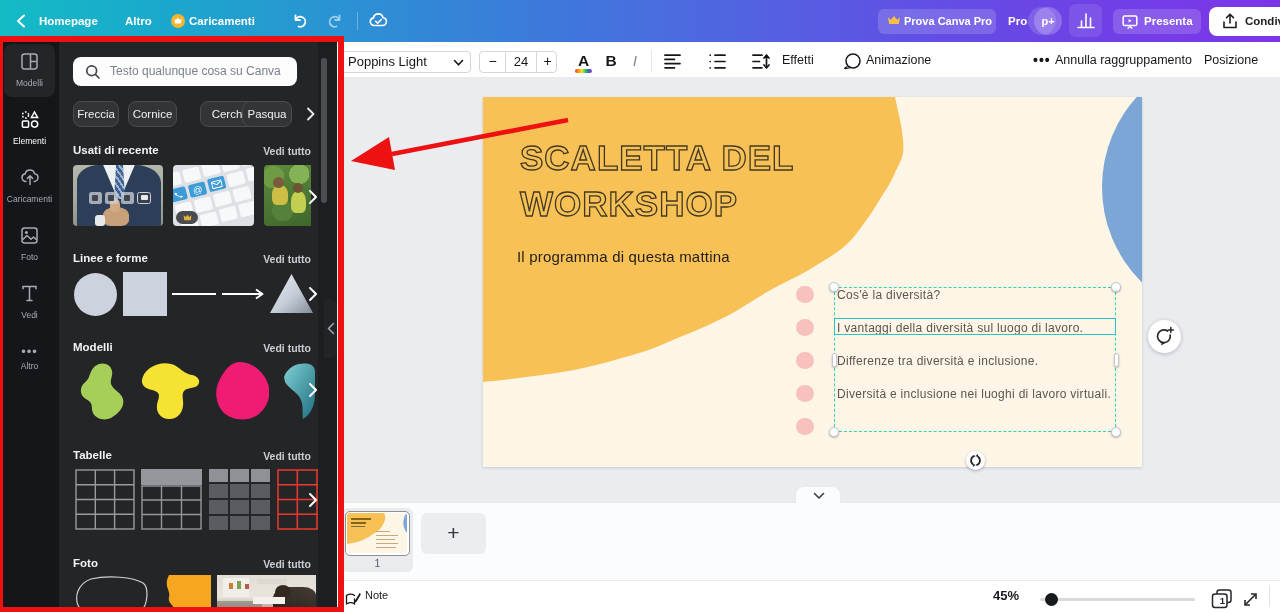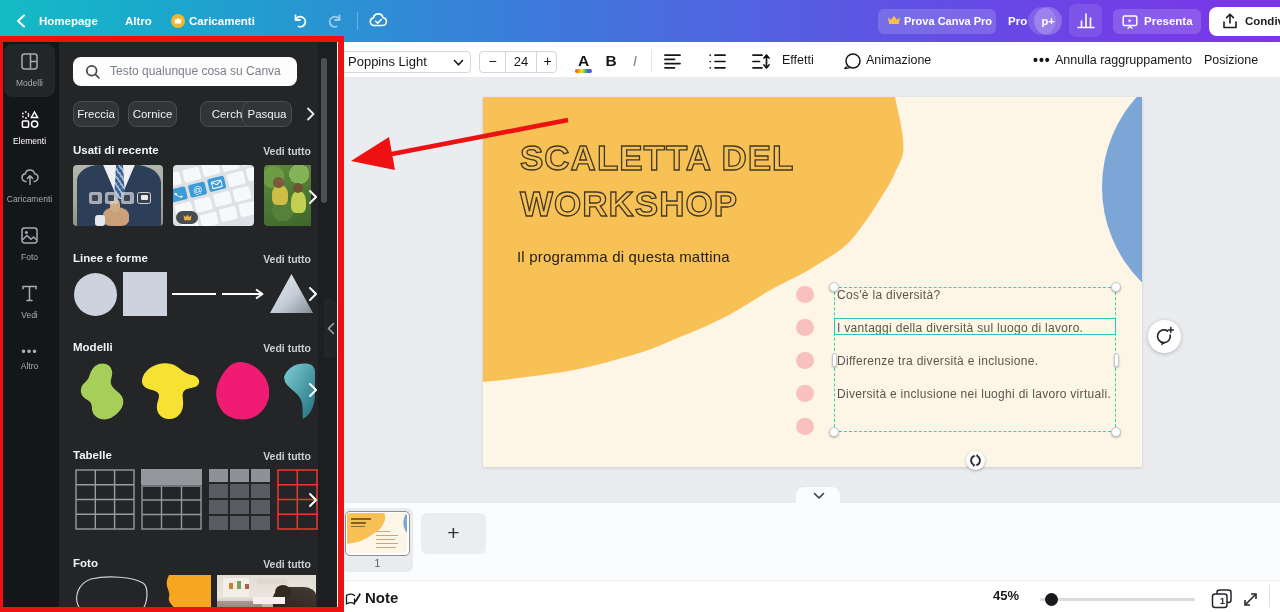--- a/index.html
+++ b/index.html
@@ -240,21 +240,21 @@
   </div>
   <div class="abs" style="left:345px;top:557px;width:65px;text-align:center;font-size:10.5px;color:#585d63;z-index:6">1</div>
   <div class="abs" style="left:421px;top:513px;width:65px;height:41px;background:#ebedf0;border-radius:6px;z-index:5">
     <div class="abs" style="left:0;top:0;width:65px;height:41px;text-align:center;line-height:39px;font-size:21px;font-weight:400;color:#33373c">+</div>
   </div>
   <div class="abs" id="statusbar">
     <svg class="abs" style="left:8px;top:11px" width="16" height="14" viewBox="0 0 16 14">
         <path d="M1.5 3.5 C4 2 7.5 2 9.5 3.5 M1.5 3.5 L1.5 12 C4 10.5 7.5 10.5 9.5 12 L9.5 7" fill="none" stroke="#17191c" stroke-width="1.3" stroke-linejoin="round" stroke-linecap="round"></path>
         <path d="M14.8 0.8 L10.2 8.2 L9.3 11.6 L11.8 9.2 L15.8 2.6 Z" fill="#17191c"></path>
       </svg>
-    <div class="abs" style="left:28px;top:8px;font-size:15px;font-weight:700;color:#17191c">Note</div>
+    <div class="abs" style="left:28px;top:8px;font-size:11px;font-weight:400;color:#17191c">Note</div>
     <div class="abs" style="left:656px;top:7px;font-size:13px;font-weight:600;color:#17191c">45%</div>
     <div class="abs" style="left:703px;top:17px;width:155px;height:2.5px;border-radius:2px;background:#d8dadd"></div>
     <div class="abs" style="left:708px;top:12px;width:13px;height:13px;border-radius:50%;background:#17191c"></div>
     <svg class="abs" style="left:874px;top:8px" width="22" height="20" viewBox="0 0 22 20">
         <rect x="6" y="1" width="14" height="12.5" rx="2.5" fill="#fff" stroke="#24272b" stroke-width="1.5"></rect>
         <rect x="1.5" y="5" width="14.5" height="13.5" rx="2.5" fill="#fff" stroke="#24272b" stroke-width="1.5"></rect>
         <text x="8.7" y="15.2" font-size="9.5" font-weight="700" fill="#24272b" font-family="Liberation Sans">1</text>
       </svg>
     <svg class="abs" style="left:905px;top:10px" width="17" height="17" viewBox="0 0 17 17">
         <path d="M3.5 13.5 L13.5 3.5" stroke="#24272b" stroke-width="1.6"></path>

